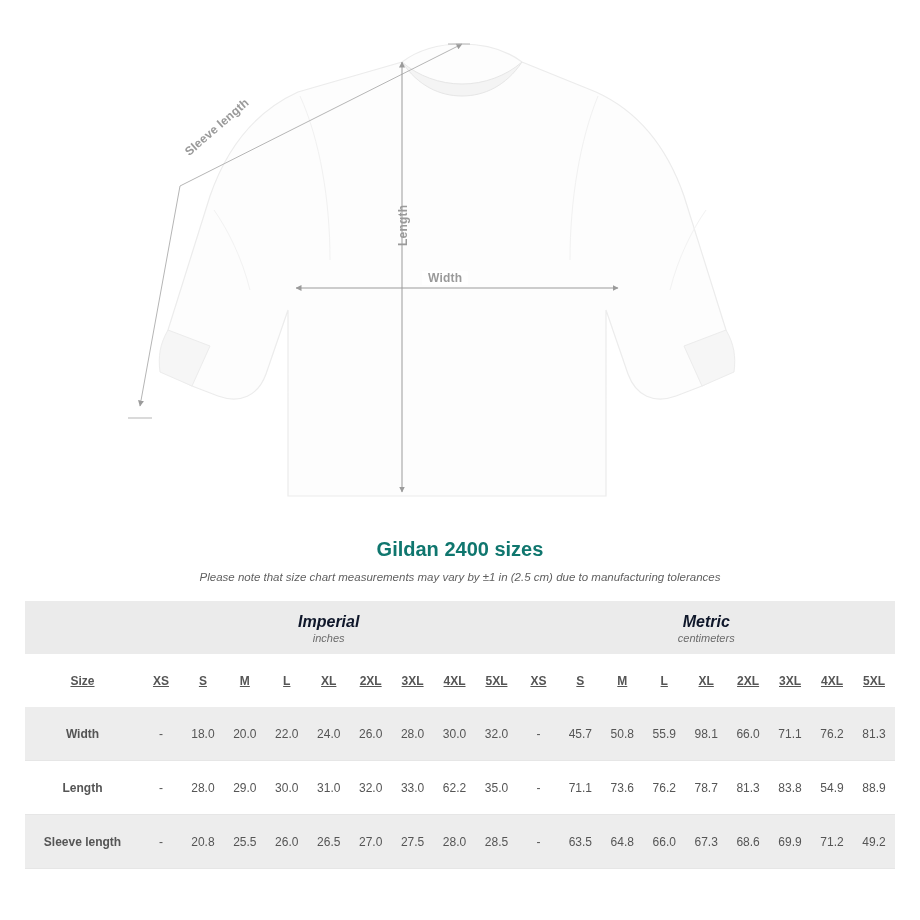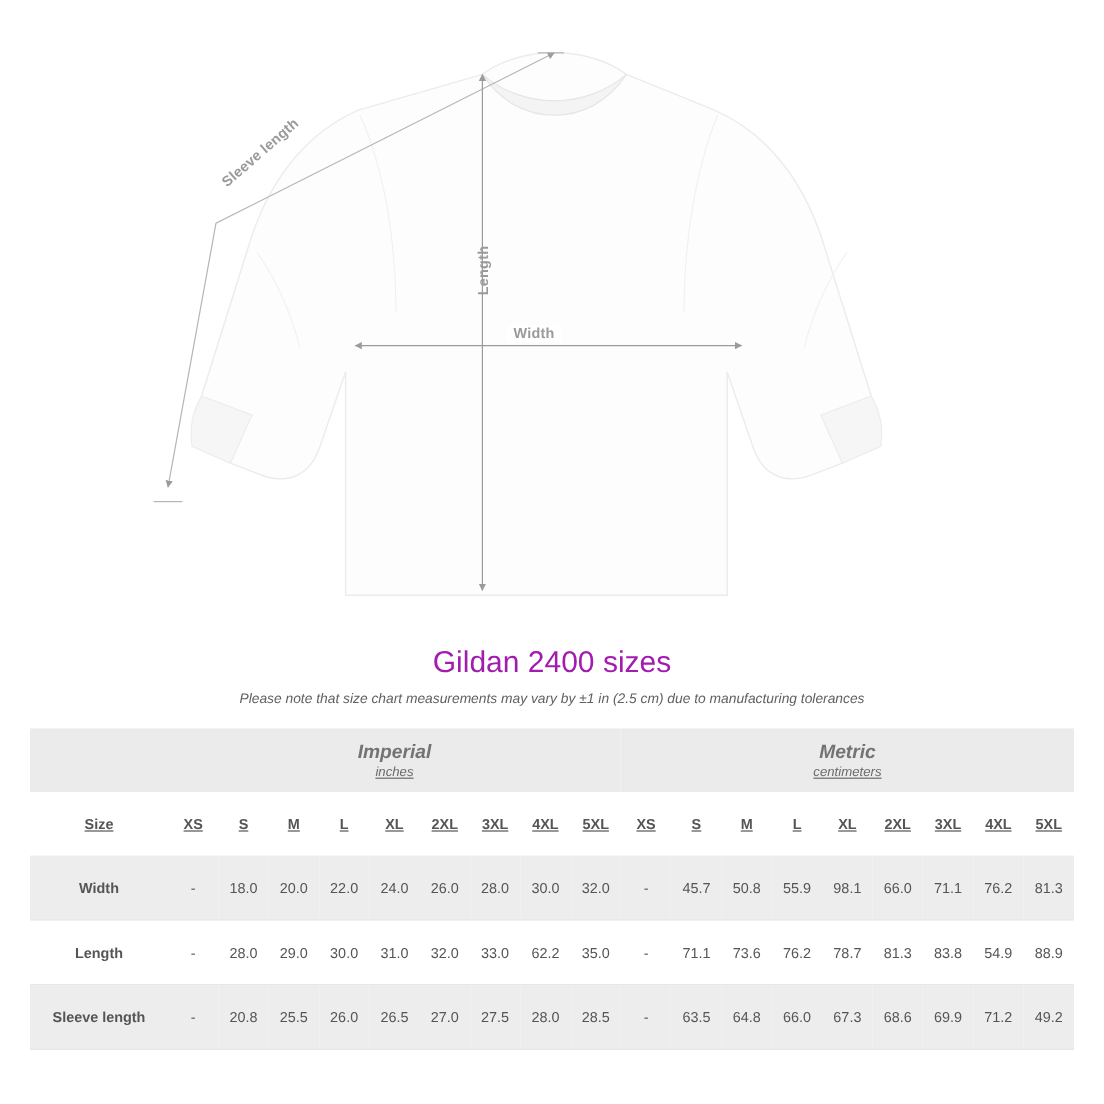--- a/index.html
+++ b/index.html
@@ -49,23 +49,23 @@
     transform: rotate(-41deg);
     transform-origin: left top;
   }
 
   
   .title-block {
     text-align: center;
     margin-top: 18px;
   }
   .chart-title {
-    font-size: 25px;
-    font-weight: normal;
-    color: #a21caf;
+    font-size: 20px;
+    font-weight: bold;
+    color: #0f766e;
     margin: 0 0 10px 0;
   }
   .chart-note {
     font-size: 11.5px;
     font-style: italic;
     color: #5f5f5f;
     margin: 0;
   }
 
   
@@ -87,29 +87,28 @@
     border: none;
   }
   .unitgroup-row td {
     background: #ebebeb;
     height: 58px;
   }
   .unit-name {
     font-size: 16px;
     font-style: italic;
     font-weight: bold;
-    color: #737373;
+    color: #0f172a;
     line-height: 1.25;
   }
   .unit-sub {
     font-size: 11px;
     font-style: italic;
     font-weight: normal;
     color: #6b6b6b;
-    text-decoration: underline;
   }
   .head-row td {
     font-weight: bold;
     color: #4a4a4a;
     font-size: 12.5px;
     border-bottom: 1px solid #e2e2e2;
     text-decoration: underline;
   }
   .row-label {
     font-weight: bold;

